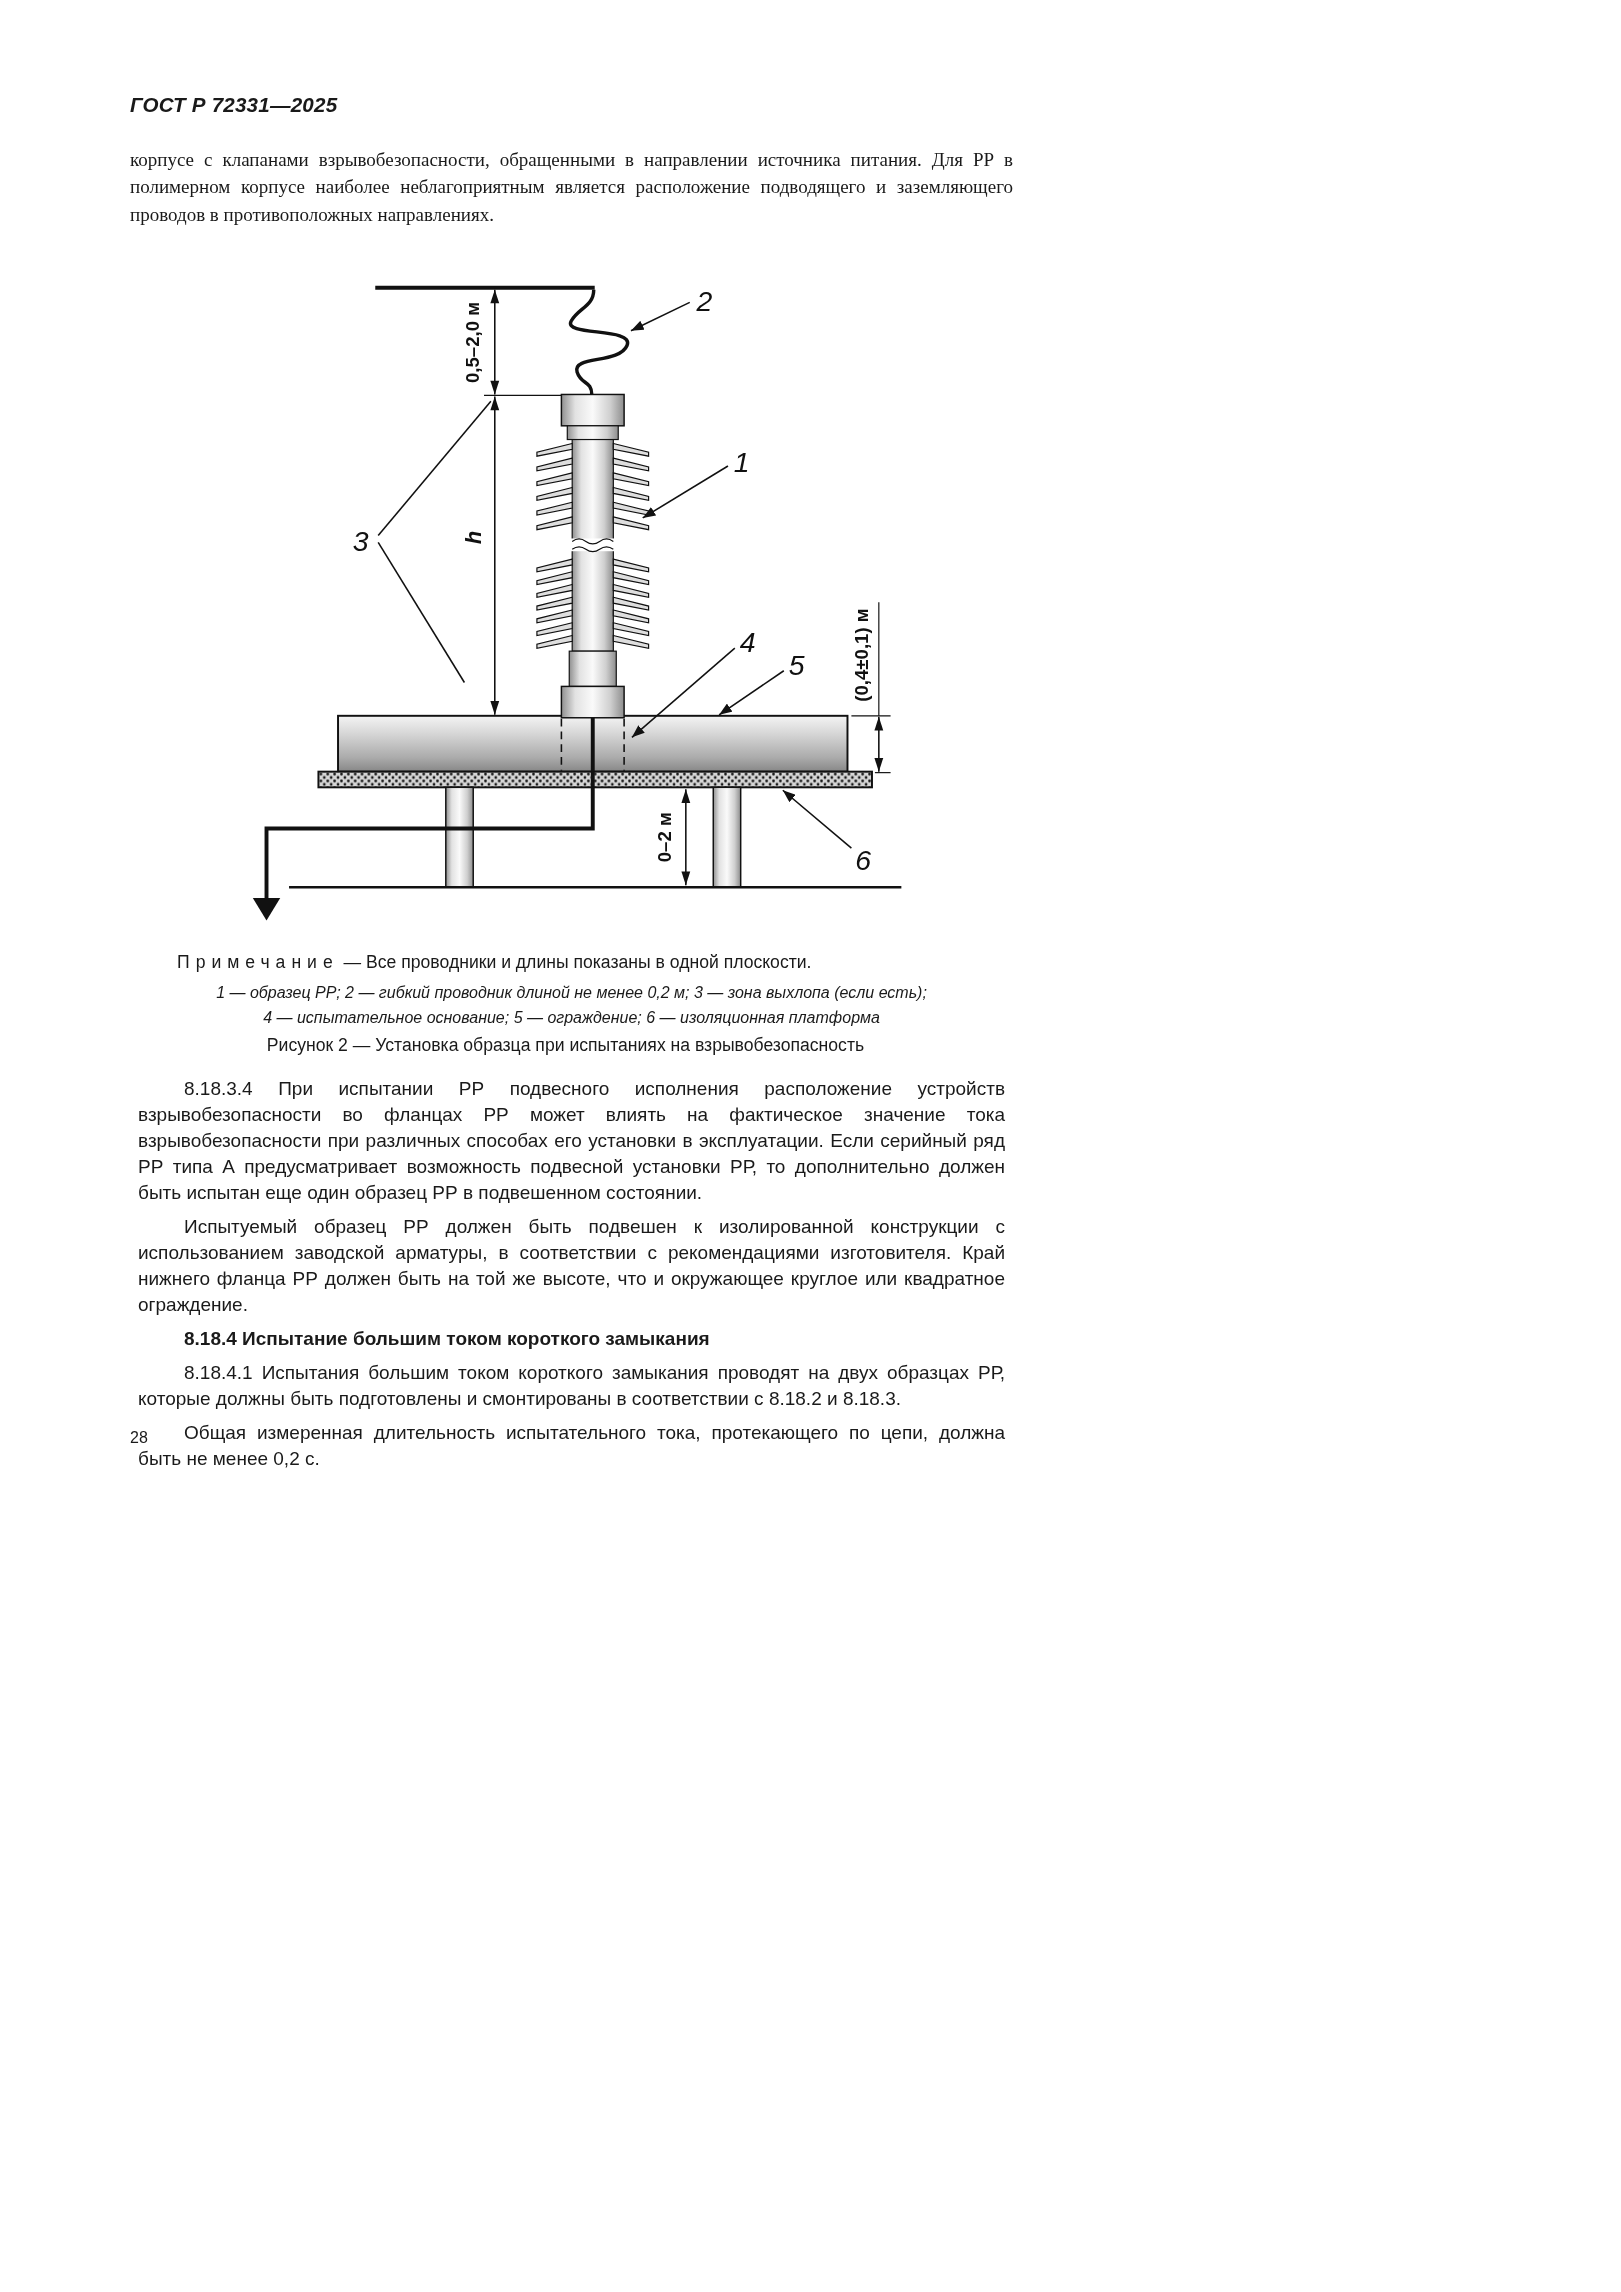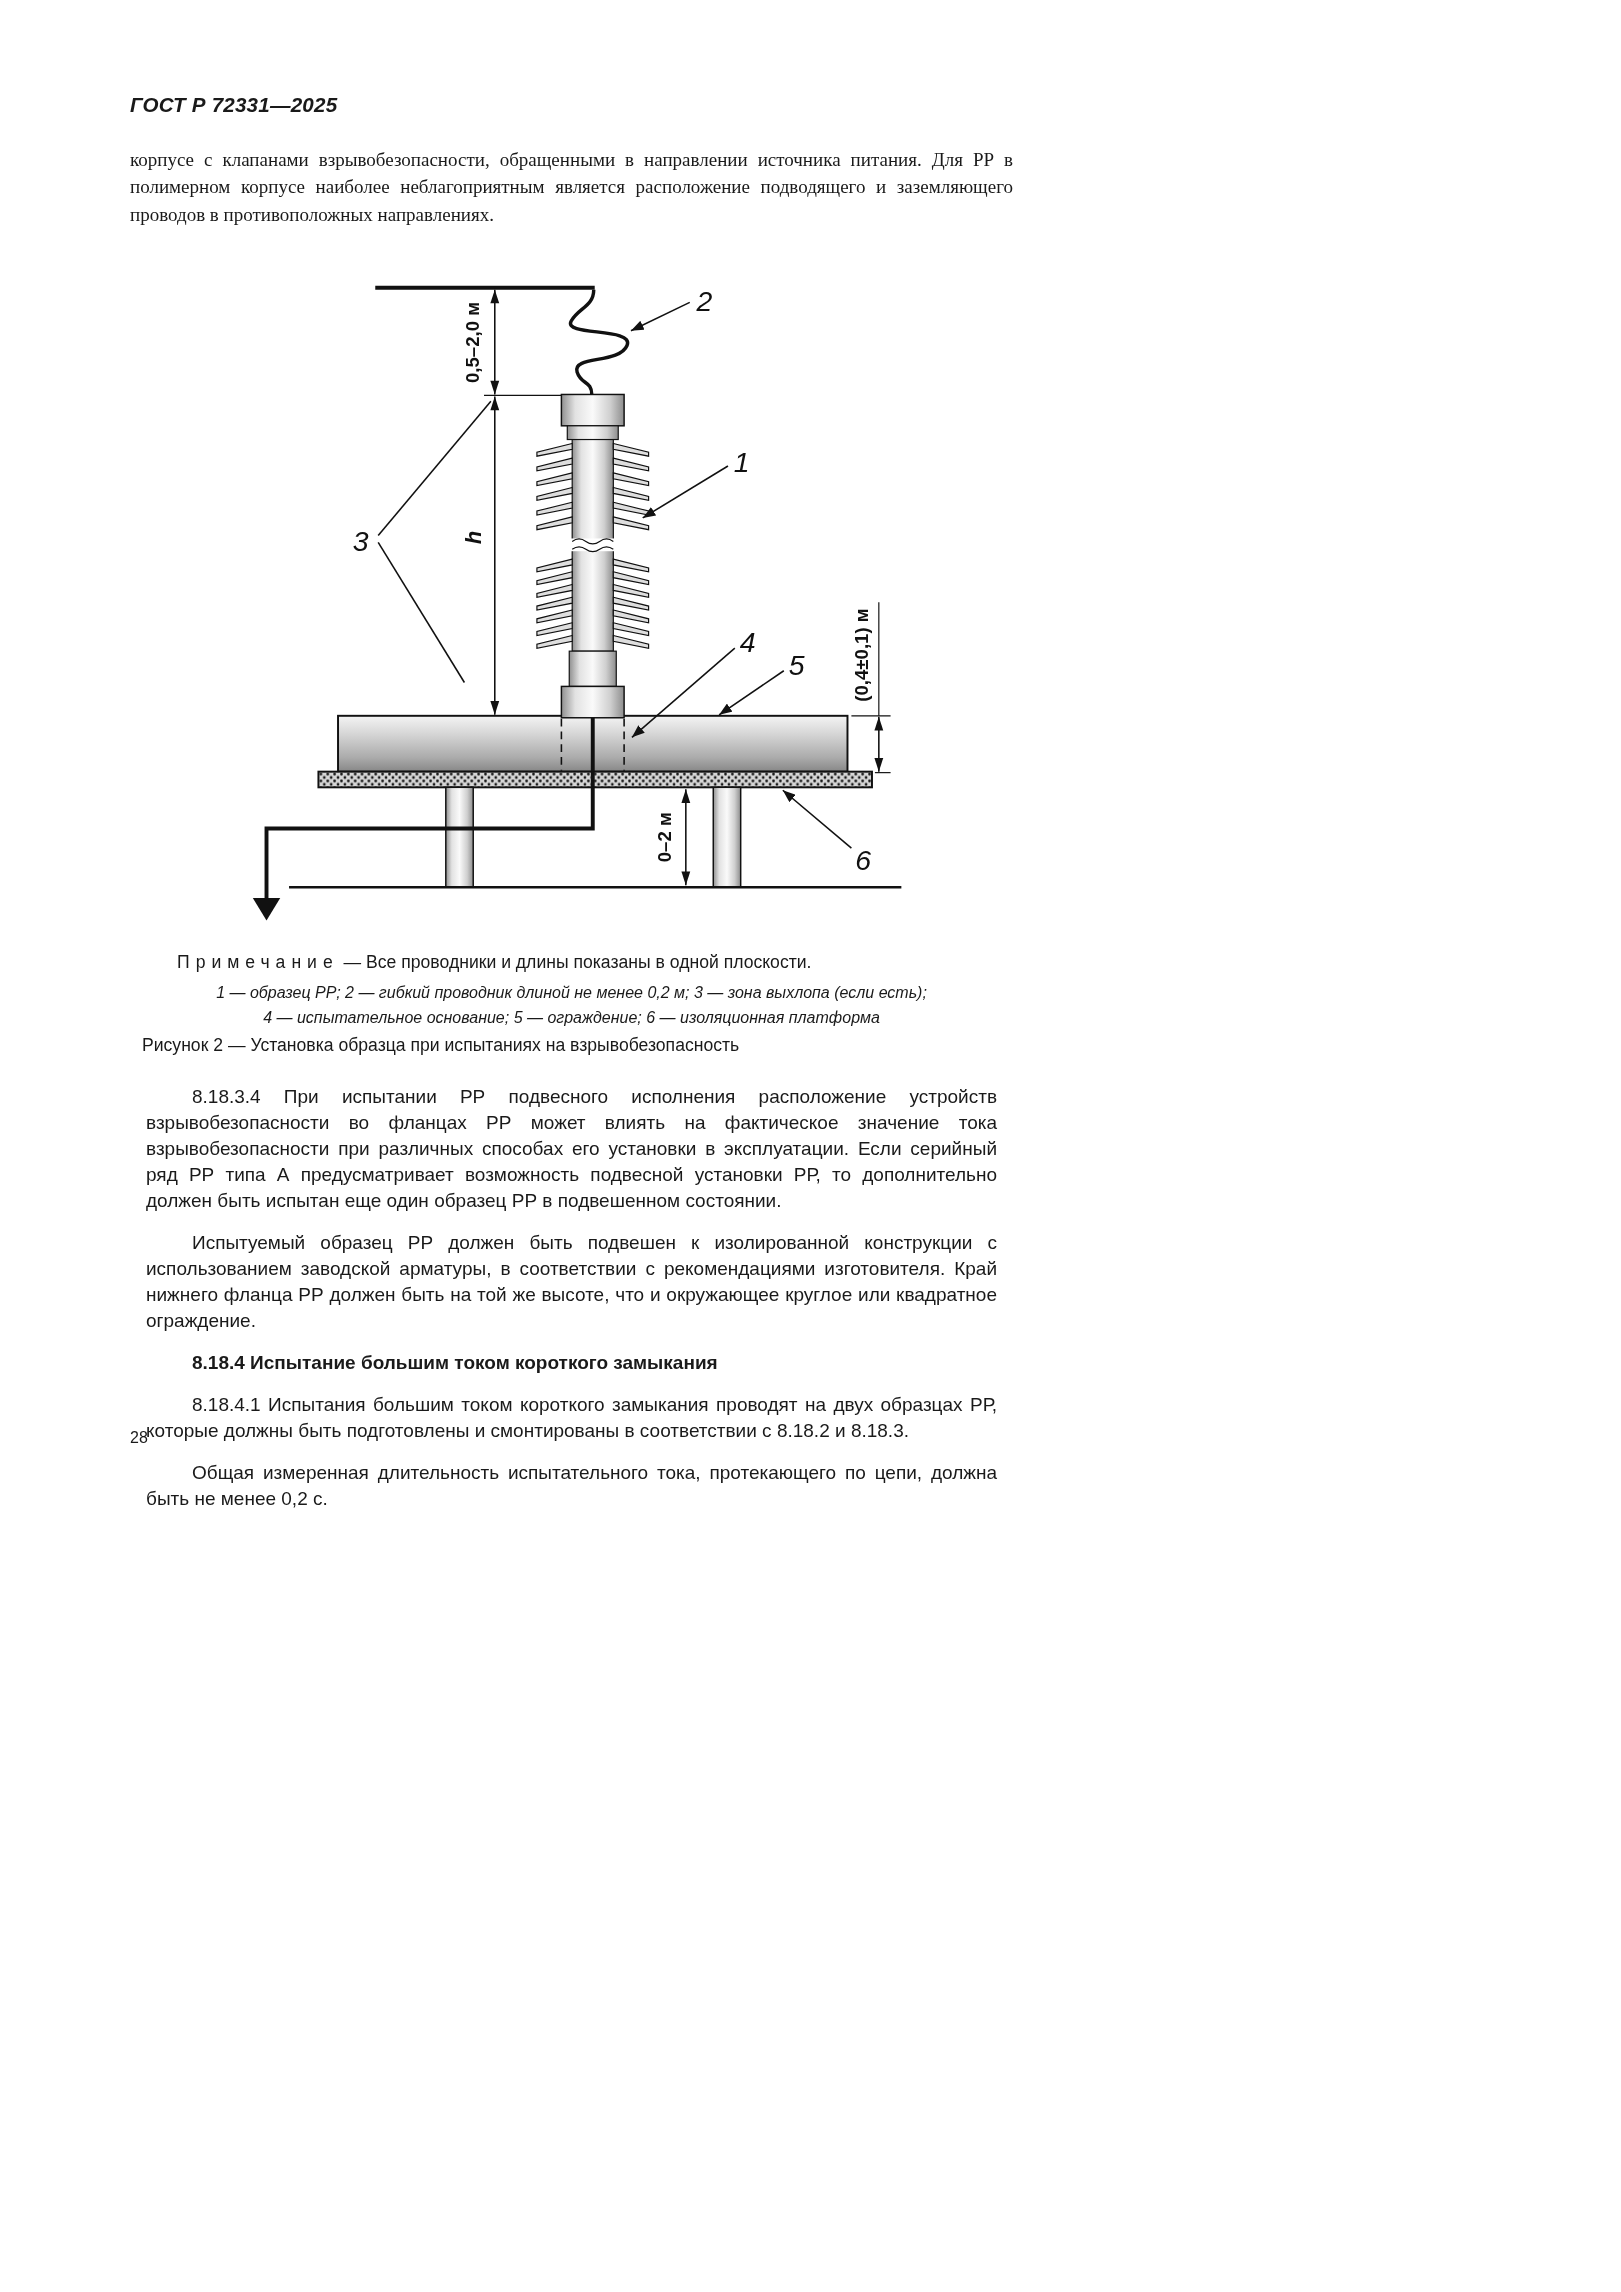--- a/index.html
+++ b/index.html
@@ -5,23 +5,23 @@
   html,body{margin:0;padding:0;background:#ffffff;}
   .page{position:relative;width:1621px;height:2293px;background:#ffffff;
         font-family:"Liberation Sans",sans-serif;color:#1a1a1a;overflow:hidden;}
   .doc-header{position:absolute;left:130px;top:93px;font-size:20.6px;font-weight:bold;letter-spacing:0.2px;font-style:italic;}
   .intro{position:absolute;left:130px;top:146px;width:883px;font-size:19px;line-height:27.4px;text-align:justify;font-family:Liberation Serif, serif;}
   .figure-wrap{position:absolute;left:243px;top:267px;width:676px;height:686px;}
   svg text{font-family:"Liberation Sans",sans-serif;fill:#111;}
   .note{position:absolute;left:177px;top:952px;width:853px;font-size:17.6px;}
   .note-label{letter-spacing:.34em;margin-top:37px;}
   .legend{position:absolute;left:130px;top:981px;width:883px;text-align:center;font-size:16px;line-height:24.5px;font-style:italic;}
-  .caption{position:absolute;left:142px;top:1035px;width:883px;text-align:left;font-size:17.6px;}
+  .caption{position:absolute;left:124px;top:1035px;width:883px;text-align:center;font-size:17.6px;}
   .body-text{position:absolute;left:130px;top:1068px;width:883px;font-size:19px;line-height:26px;text-align:justify;}
-  .body-text p{margin:16px;text-indent:46px;}
+  .body-text p{margin:8px;text-indent:46px;}
   .body-text p.bold{font-weight:bold;}
   .page-number{position:absolute;left:130px;top:1429px;font-size:16px;}
 </style>
 </head>
 <body>
 
 <div class="page">
 
   <div class="doc-header">ГОСТ Р 72331—2025</div>
 

